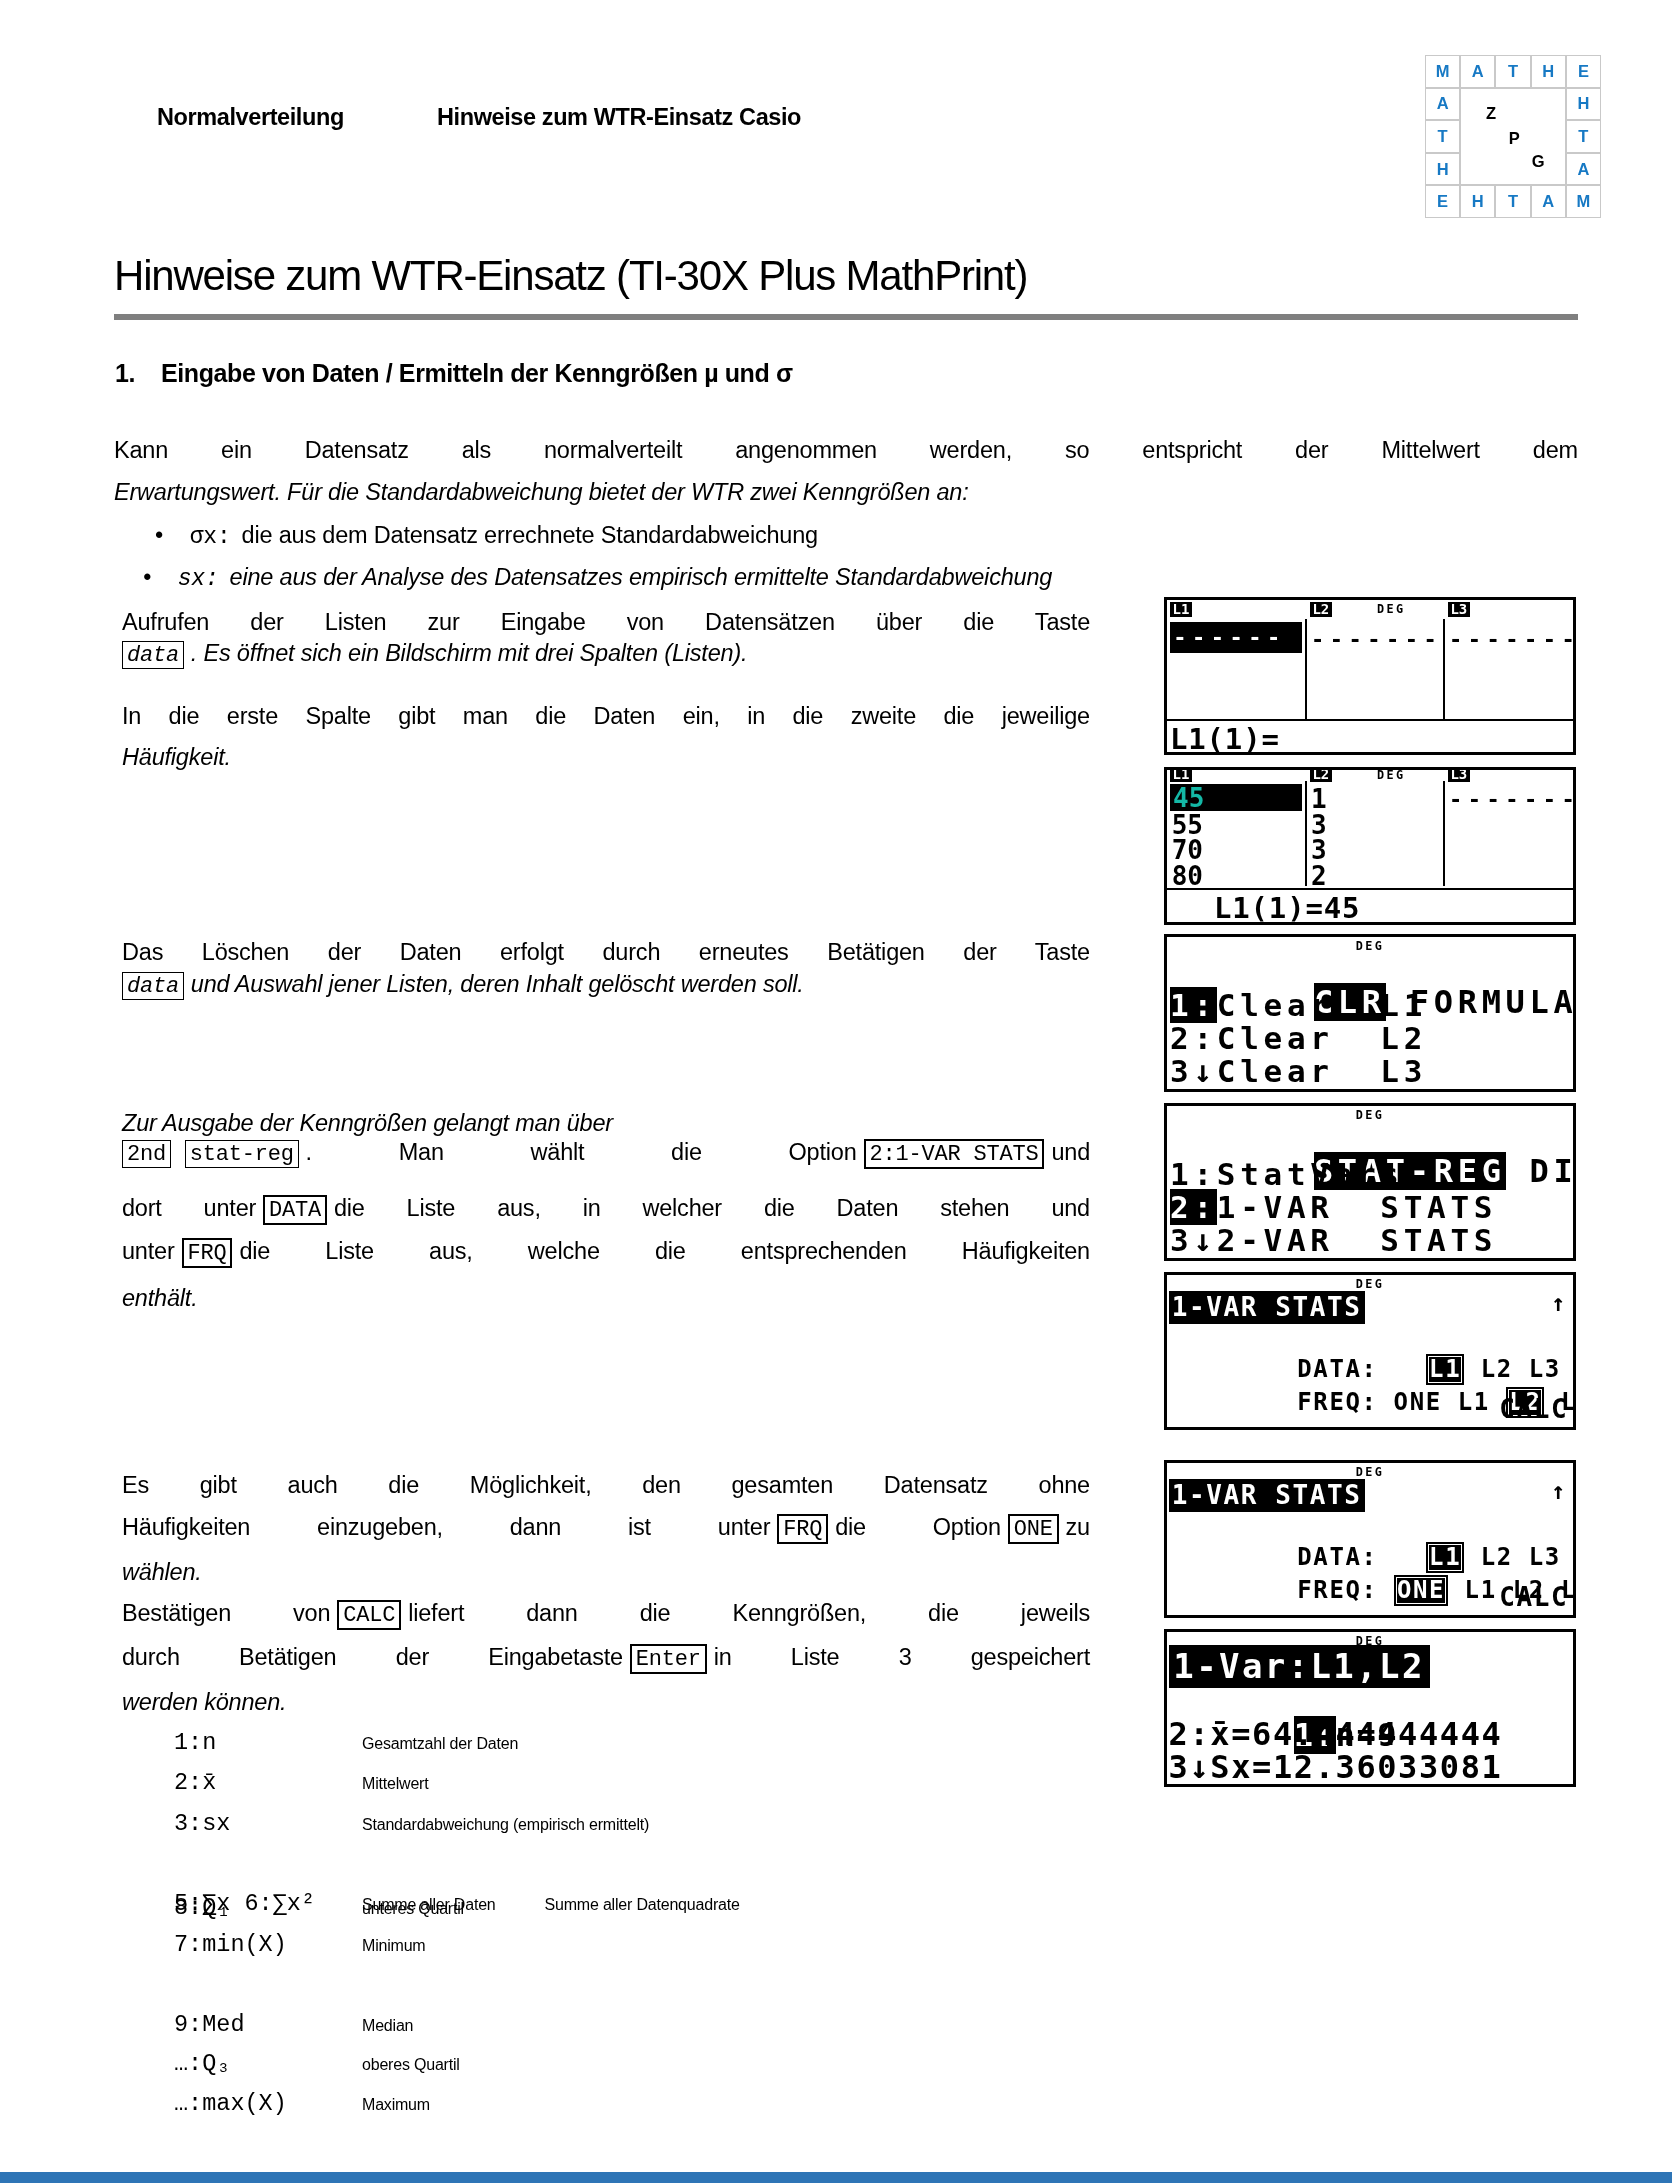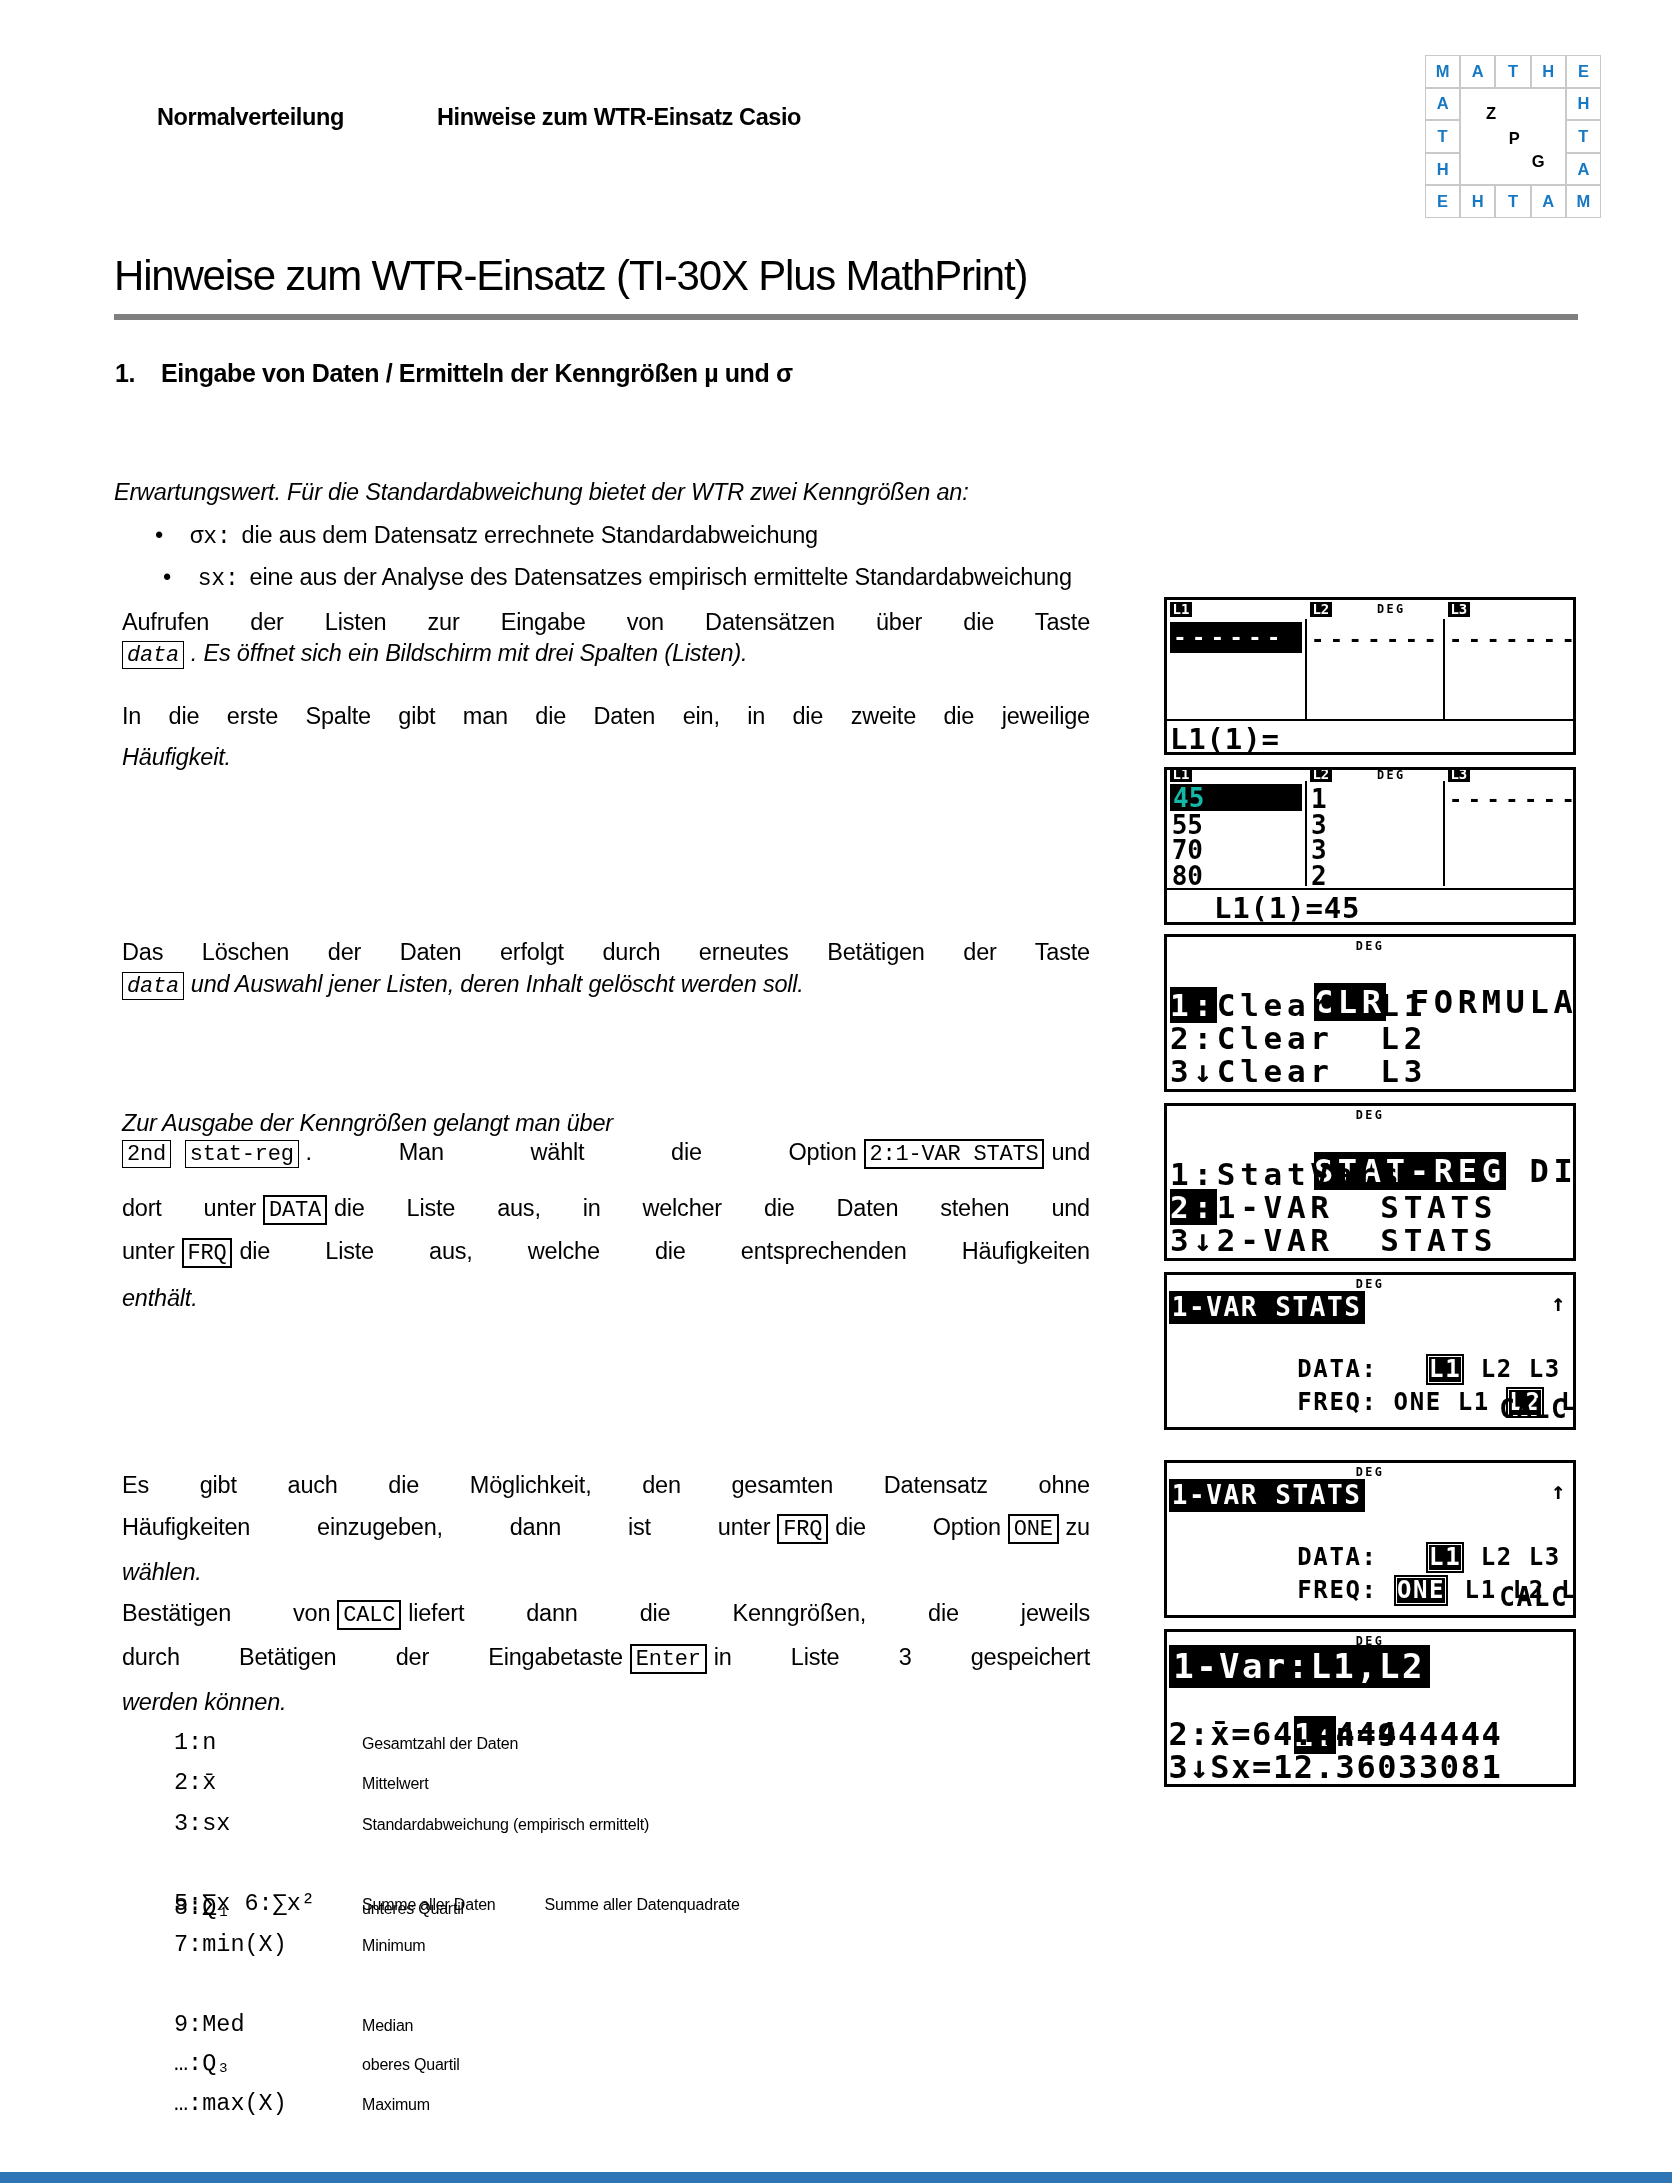--- a/index.html
+++ b/index.html
@@ -90,28 +90,29 @@
       <span class="g">G</span>
     </div>
   </div>
 
   <div class="abs doc-title" style="left:114px;top:252px;">Hinweise zum WTR-Einsatz (TI-30X Plus MathPrint)</div>
   <div class="abs title-rule" style="left:114px;top:314px;width:1464px;"></div>
 
   <div class="abs h1" style="left:115px;top:359px;">1.</div>
   <div class="abs h1" style="left:161px;top:359px;">Eingabe von Daten / Ermitteln der Kenngrößen µ und σ</div>
 
+  <div class="abs body-text jline" style="left:114px;top:436px;width:1464px;">Kann ein Datensatz als normalverteilt angenommen werden, so entspricht der Mittelwert dem</div>
   <div class="abs body-text nowrap" style="left:114px;top:478px;">Erwartungswert. Für die Standardabweichung bietet der WTR zwei Kenngrößen an:</div>
 
   <div class="abs body-text" style="left:155px;top:521px;">
     <span>•</span>
     <span class="serifsym" style="margin-left:20.4px;">σx:</span>
     <span style="margin-left:4.7px;">die aus dem Datensatz errechnete Standardabweichung</span>
   </div>
-  <div class="abs body-text" style="left:163px;top:563px;">
+  <div class="abs body-text" style="left:143px;top:563px;font-style:italic;">
     <span>•</span>
     <span class="serifsym" style="margin-left:20.4px;">sx:</span>
     <span style="margin-left:4.7px;">eine aus der Analyse des Datensatzes empirisch ermittelte Standardabweichung</span>
   </div>
 
   <div class="abs body-text jline" style="left:122px;top:608px;width:968px;">Aufrufen der Listen zur Eingabe von Datensätzen über die Taste</div>
   <div class="abs body-text nowrap" style="left:122px;top:639px;">
     <span class="key ml0">data</span><span>. Es öffnet sich ein Bildschirm mit drei Spalten (Listen).</span>
   </div>
   <div class="abs body-text jline" style="left:122px;top:702px;width:968px;">In die erste Spalte gibt man die Daten ein, in die zweite die jeweilige</div>

